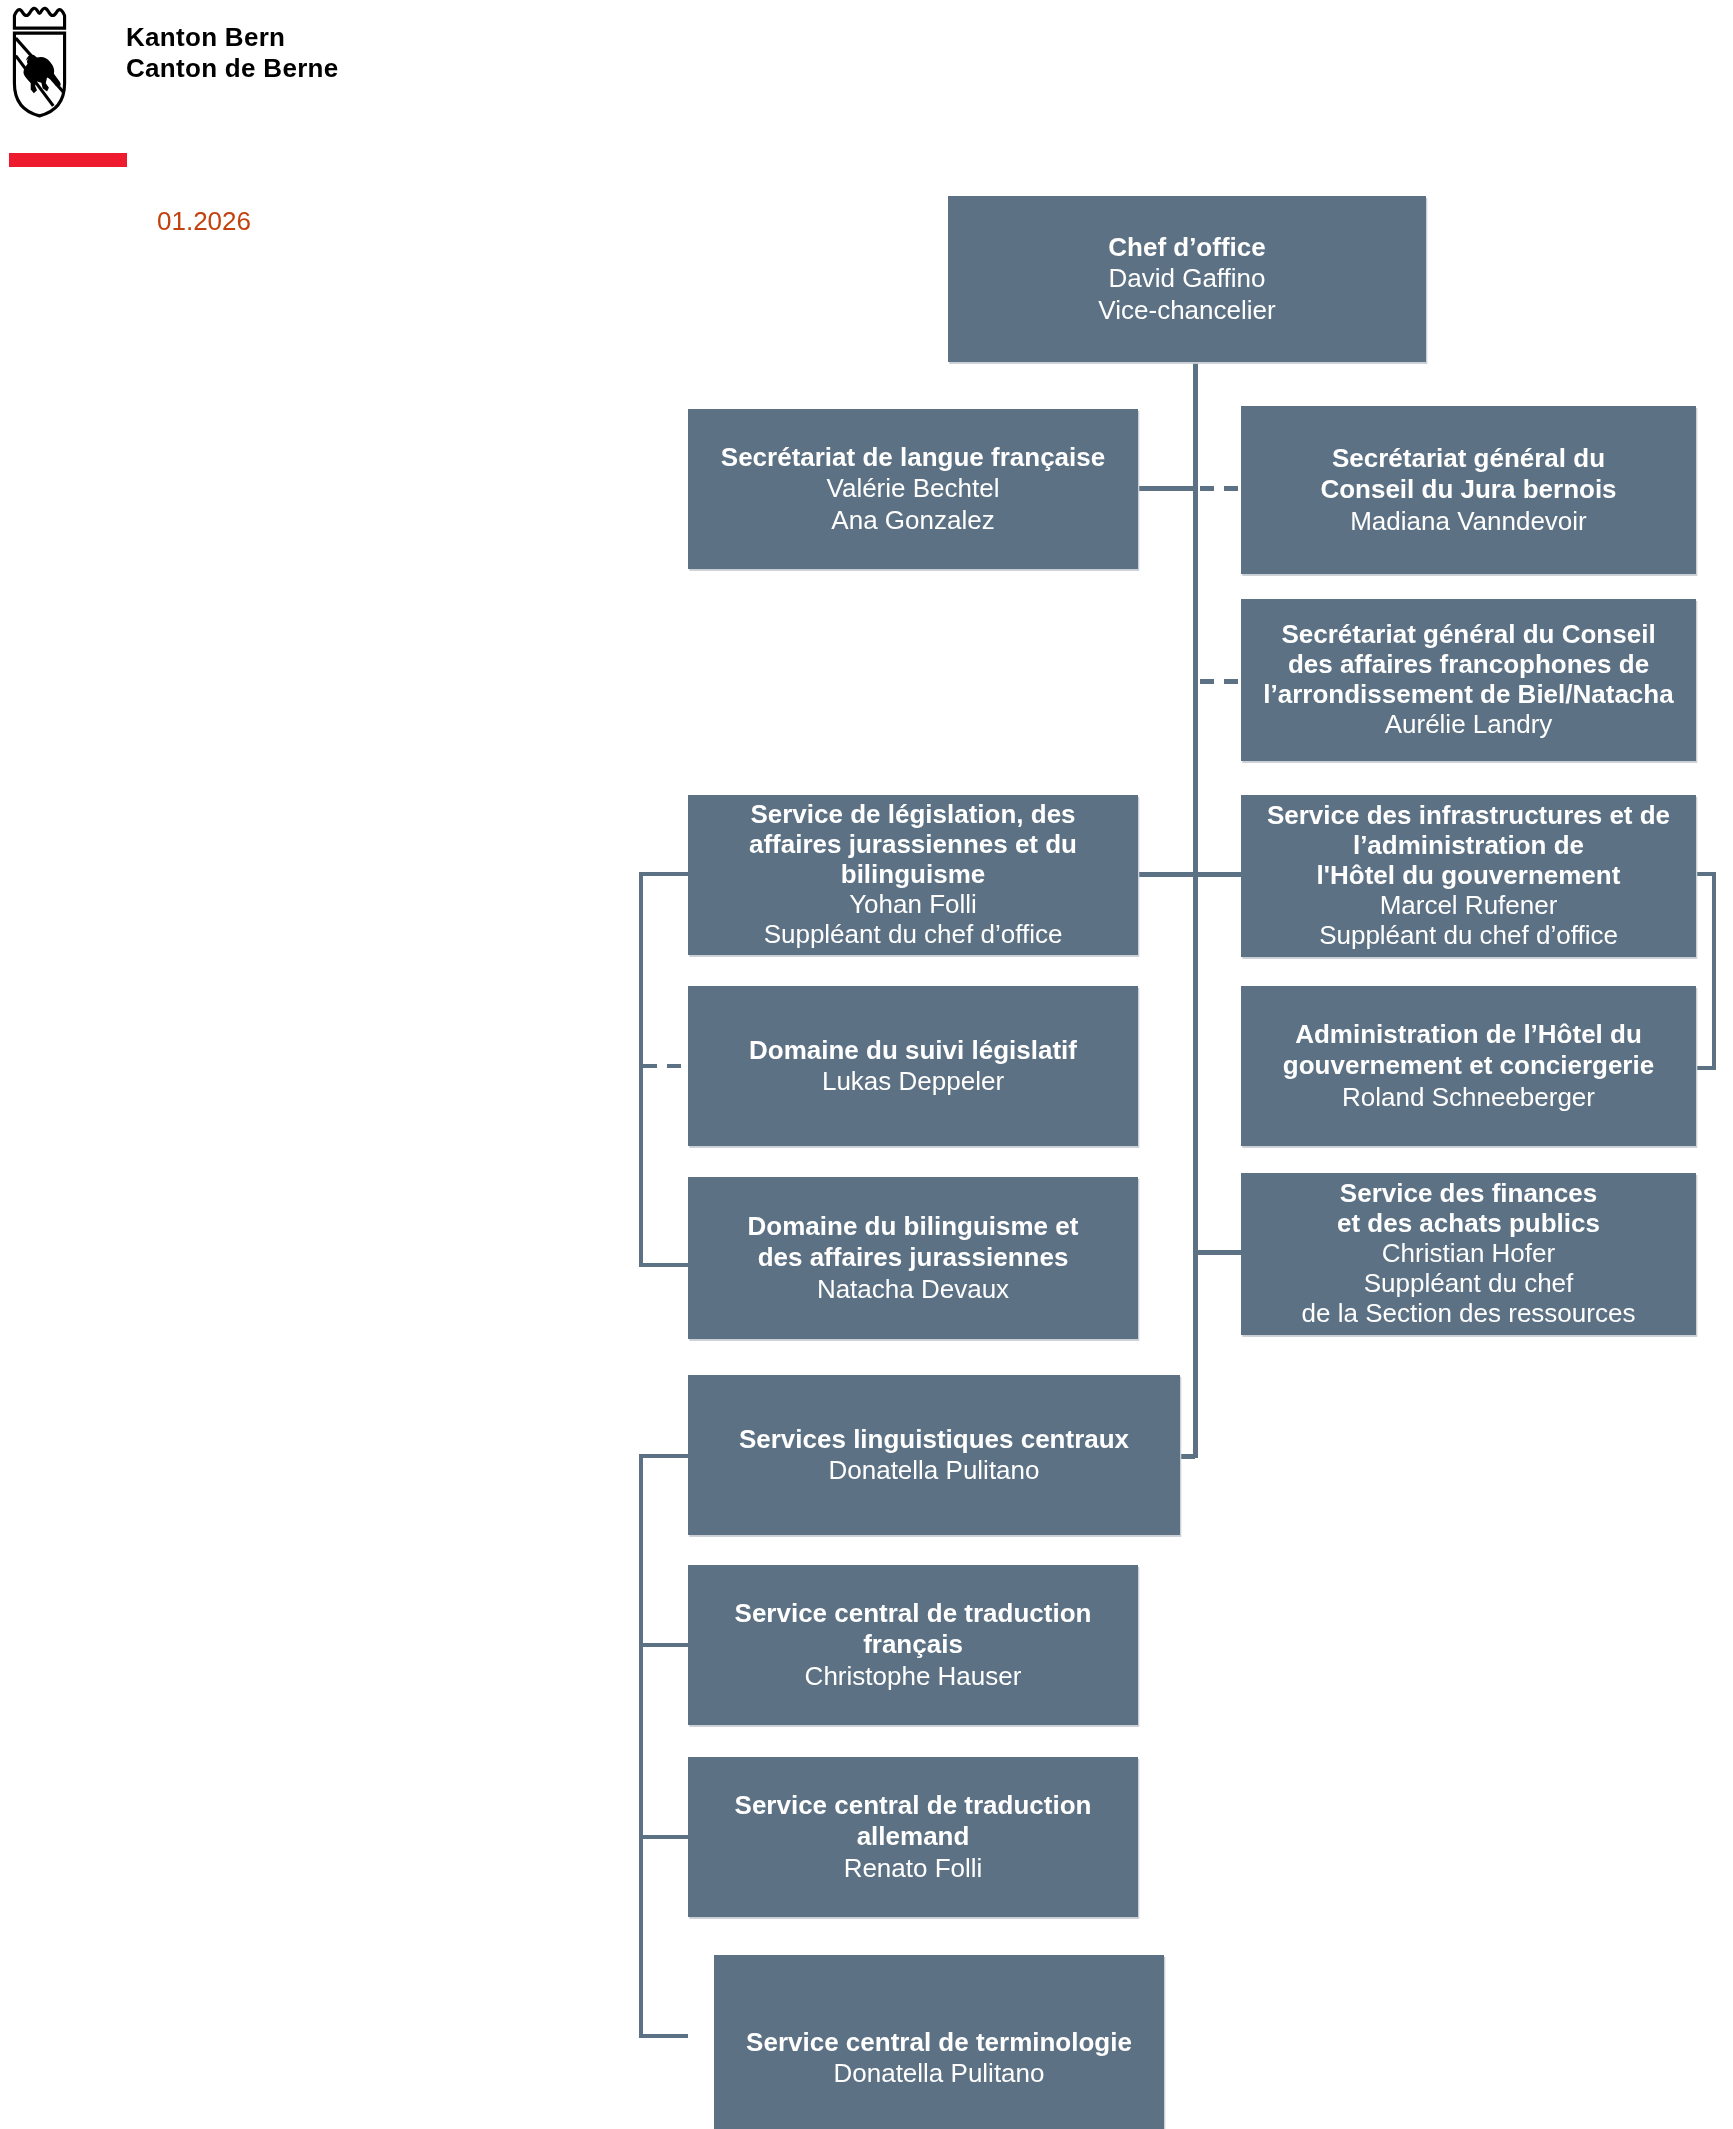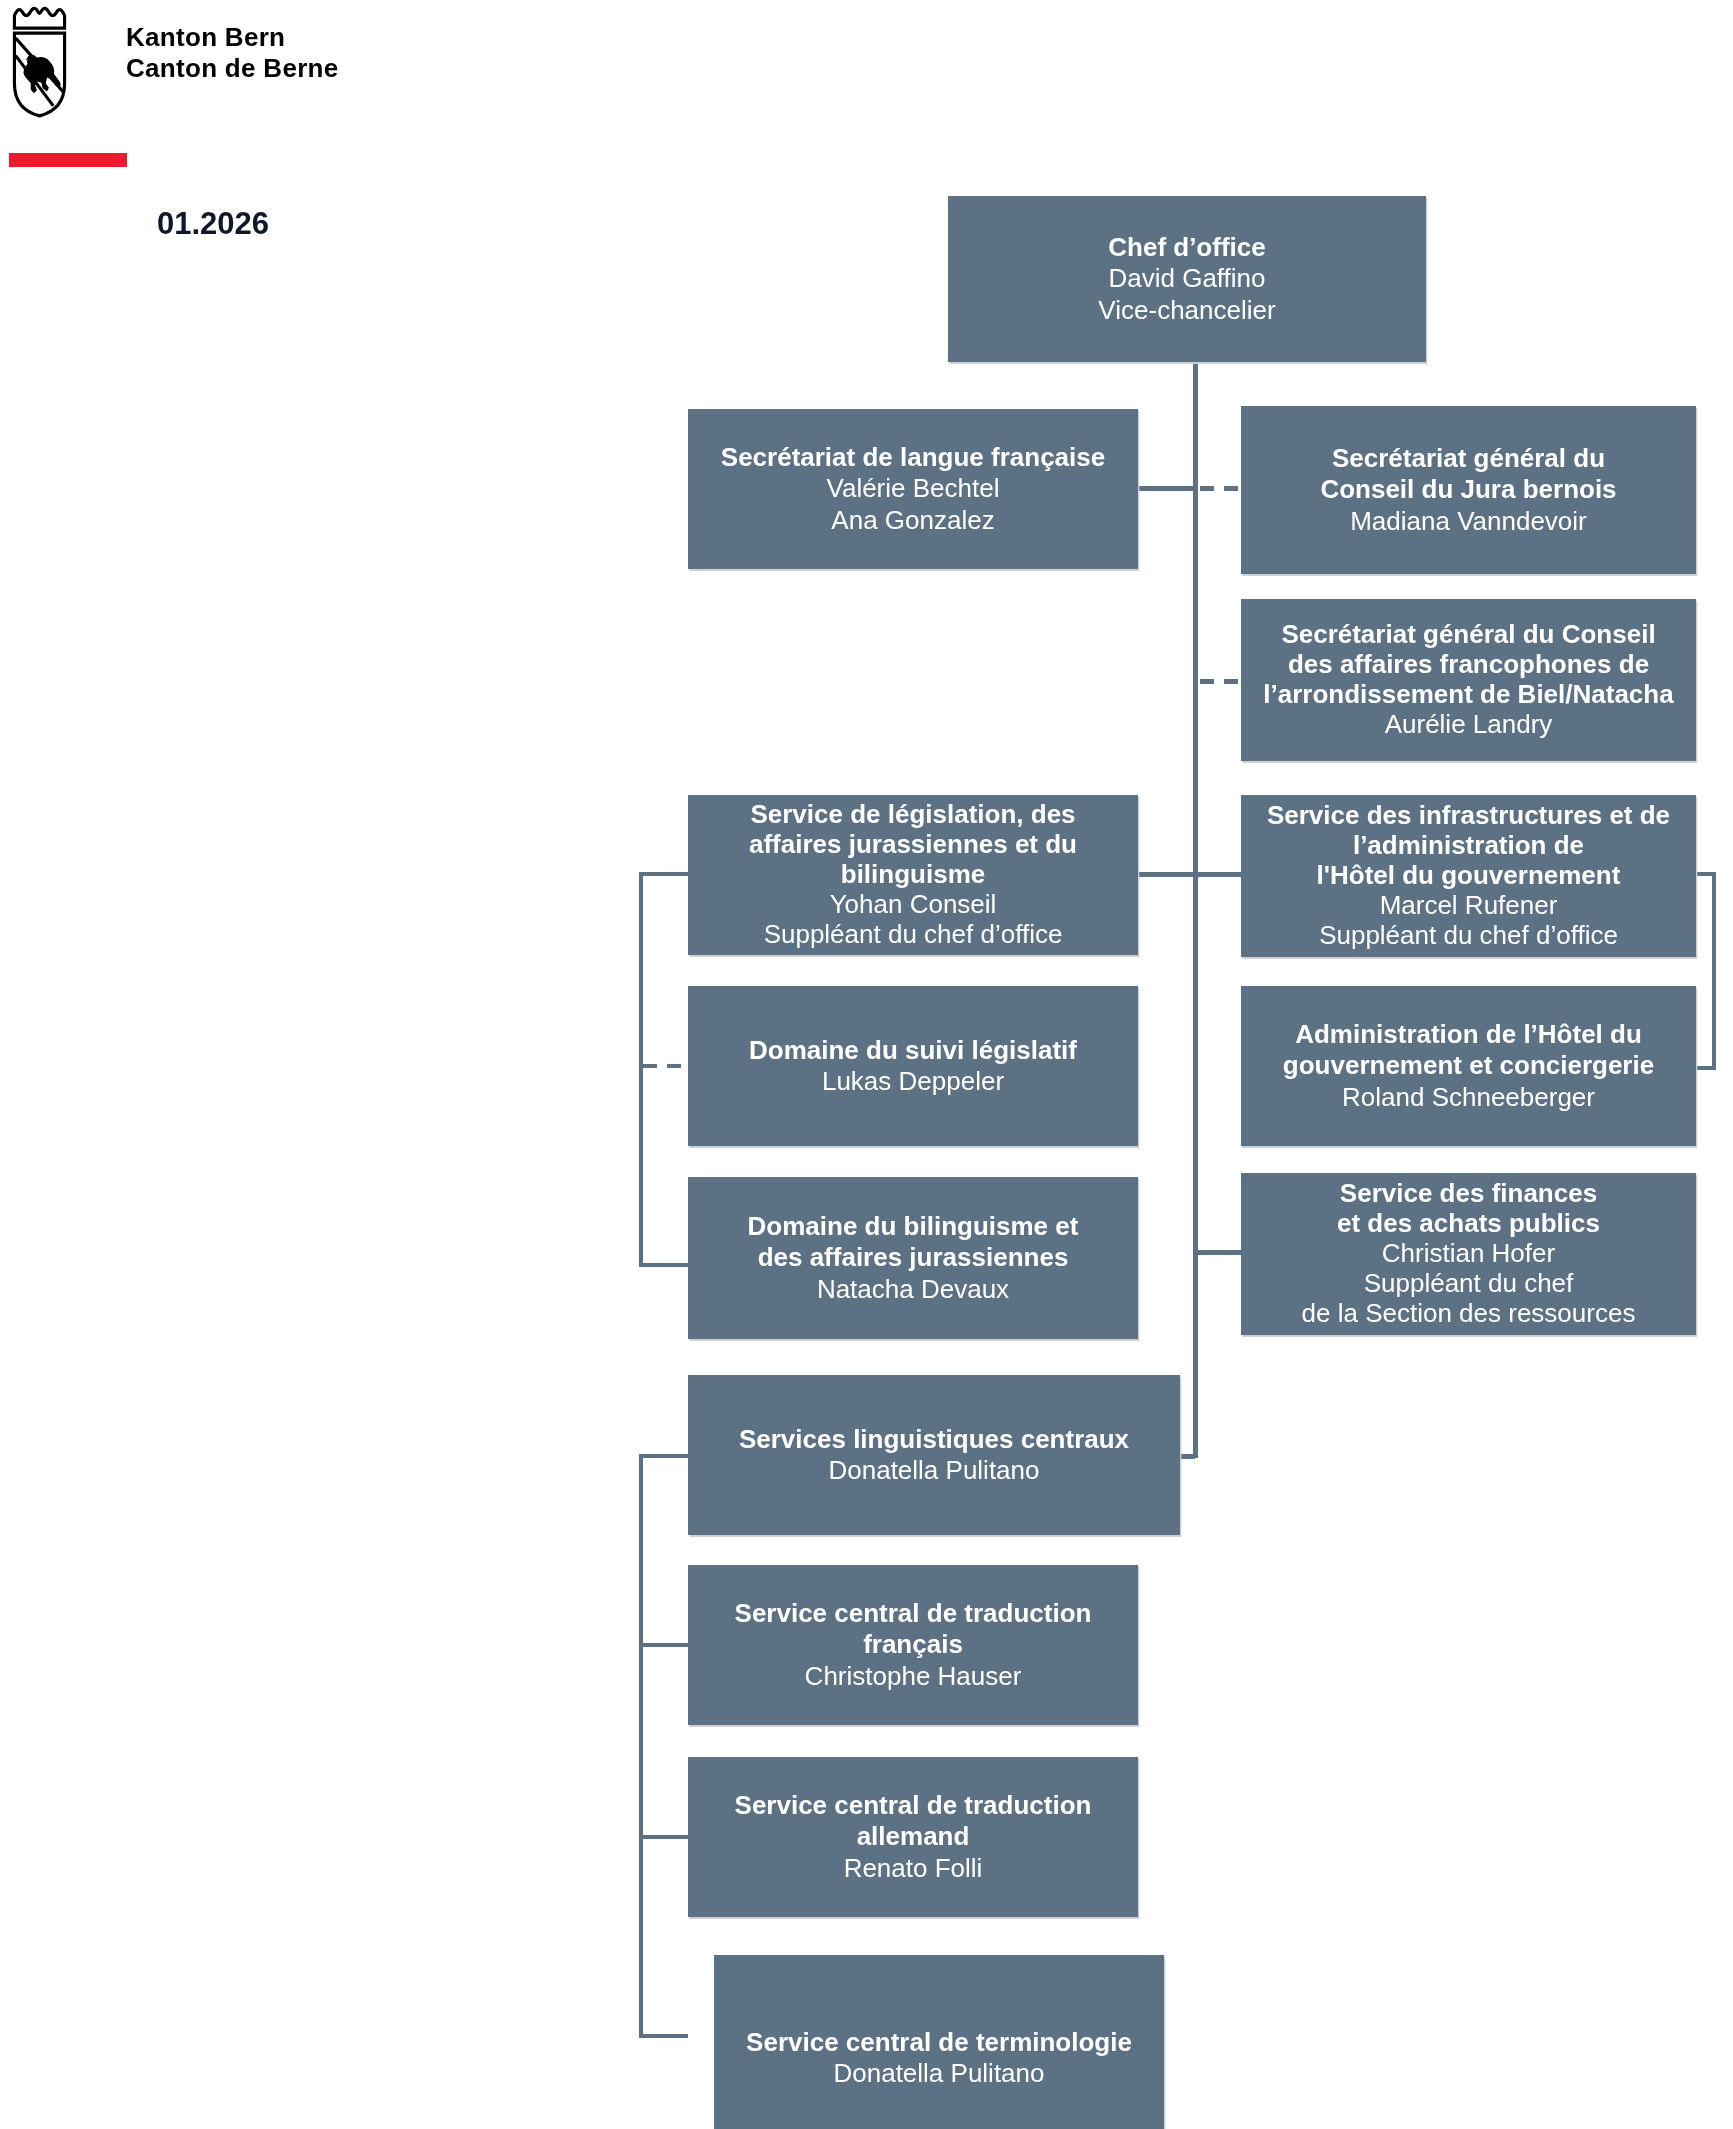--- a/index.html
+++ b/index.html
@@ -22,21 +22,21 @@
   
   .crest{position:absolute;left:7.8px;top:2.6px;width:63px;height:116px;}
   .logo-text{
     position:absolute;left:126px;top:22px;
     font-size:26px;font-weight:bold;color:#000;line-height:31px;
     letter-spacing:0.3px;
   }
   .red-bar{position:absolute;left:9px;top:153px;width:118px;height:13.6px;background:var(--red);}
   .date{
     position:absolute;left:157px;top:206px;
-    font-size:31px;color:#0f172a;font-weight:bold;
+    font-size:26px;color:#c2410c;
   }
 
   
   .box{
     position:absolute;
     background:var(--slate);
     color:#ffffff;
     box-sizing:border-box;
     display:flex;
     flex-direction:column;
@@ -185,21 +185,21 @@
       </div>
   </div>
 
   <div class="box tight b-leg">
     <div class="title">
         <div class="line">Service de législation, des</div>
         <div class="line">affaires jurassiennes et du</div>
         <div class="line">bilinguisme</div>
       </div>
     <div class="names">
-        <div class="line">Yohan Conseil</div>
+        <div class="line">Yohan Folli</div>
         <div class="line">Suppléant du chef d’office</div>
       </div>
   </div>
 
   <div class="box tight b-infra">
     <div class="title">
         <div class="line">Service des infrastructures et de</div>
         <div class="line">l’administration de</div>
         <div class="line">l'Hôtel du gouvernement</div>
       </div>

